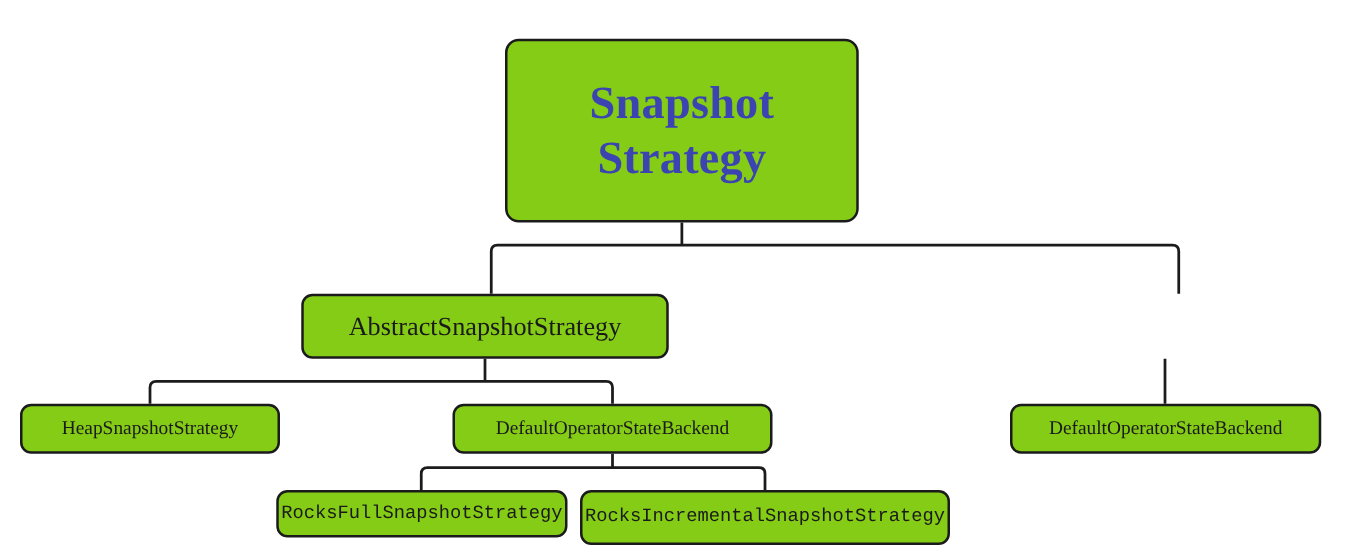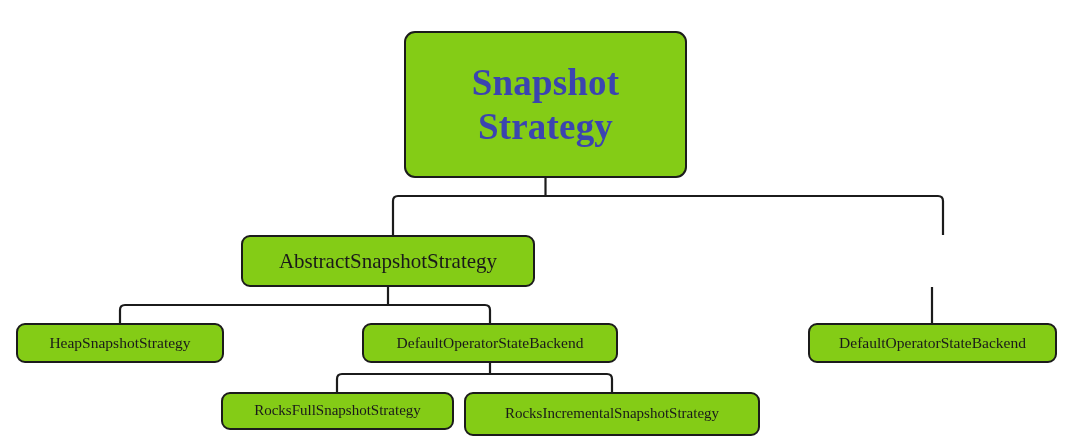--- a/index.html
+++ b/index.html
@@ -46,20 +46,21 @@
     letter-spacing: 0.2px;
   }
   .node.level2 {
     font-size: 21px;
   }
   .node.level3 {
     font-size: 15.5px;
   }
   .node.level4 {
     font-size: 15px;
+    font-family: Liberation Mono, monospace;
   }
   .node-label {
     display: block;
     padding: 0 10px;
     white-space: pre-line;
   }
 </style>
 </head>
 <body>
 

